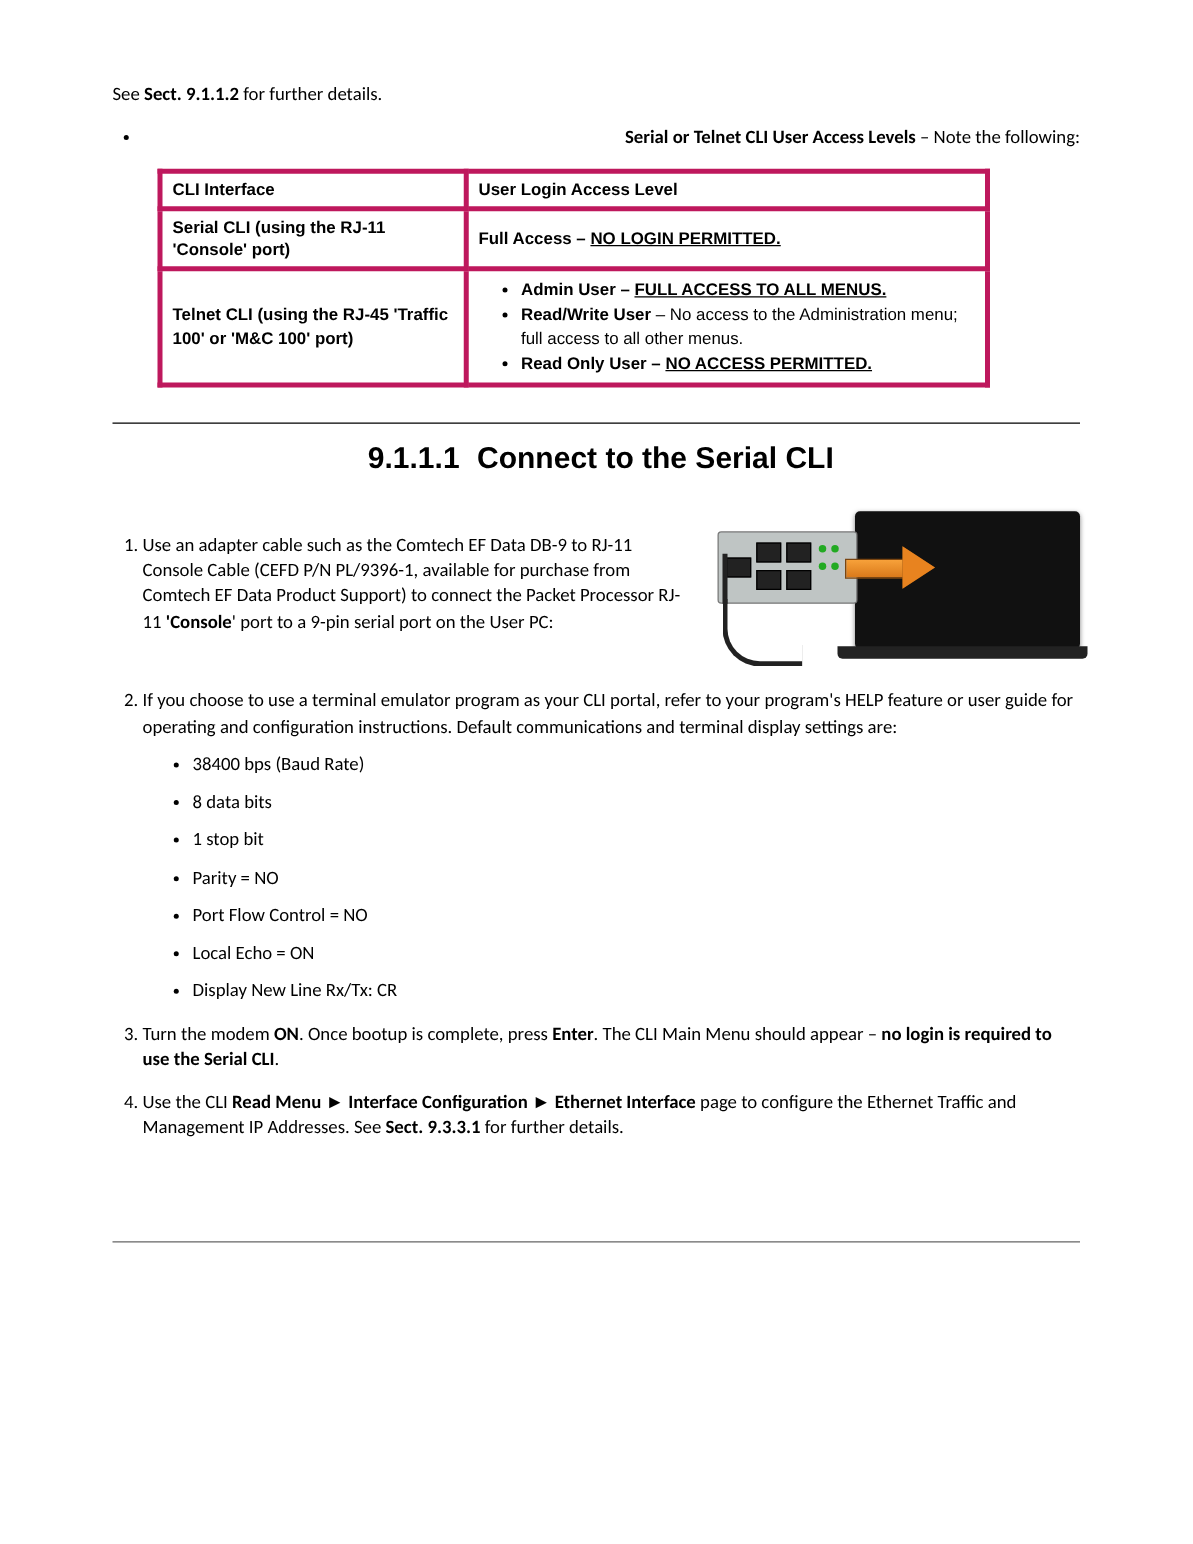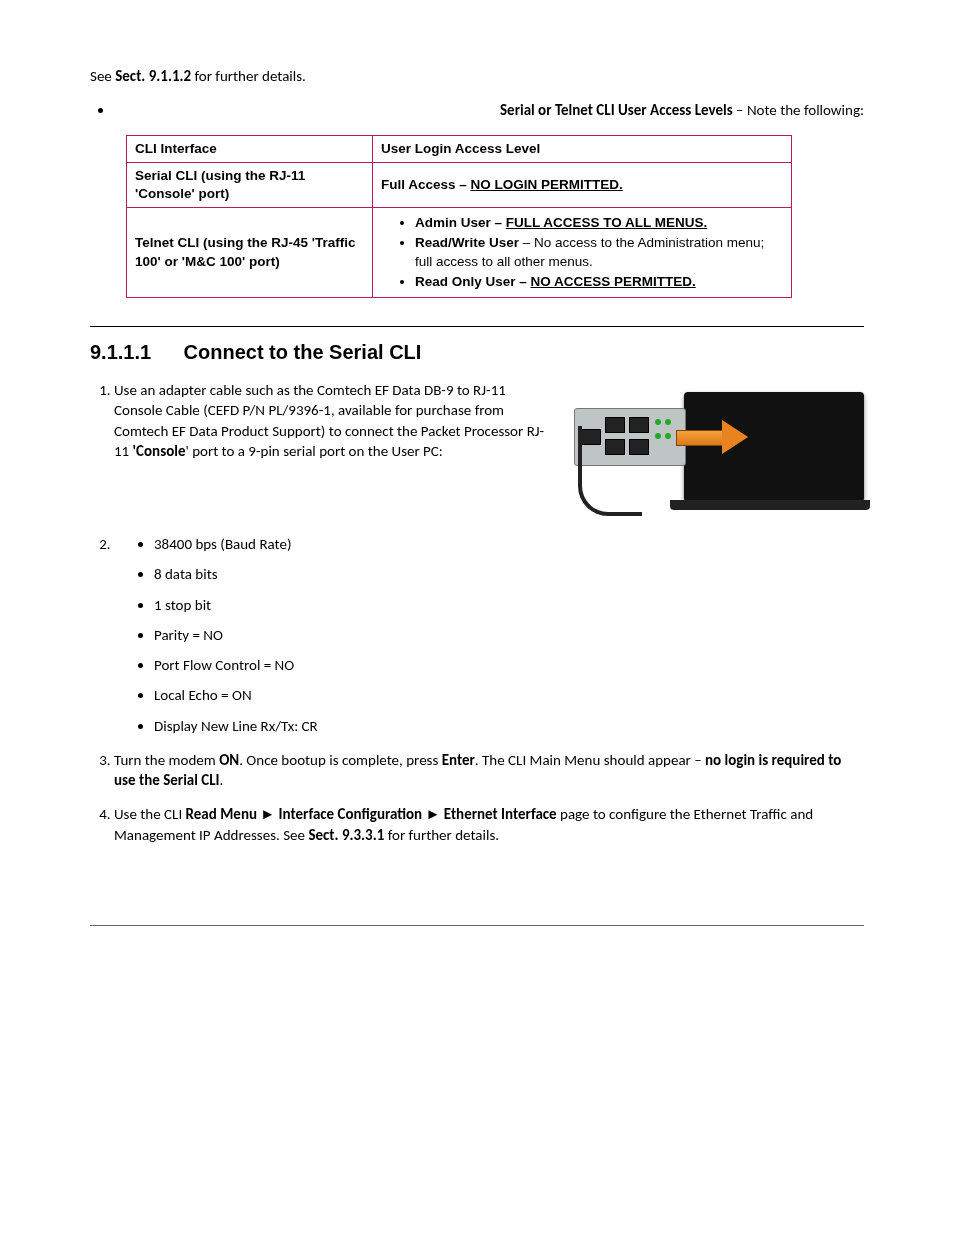--- a/index.html
+++ b/index.html
@@ -24,55 +24,56 @@
   }
   .top-bullet li { margin-bottom: 6px; }
   table.cli {
     border-collapse: collapse;
     width: 86%;
     margin: 8px 0 28px 36px;
     font-family: Arial, sans-serif;
     font-size: 13.5px;
   }
   table.cli th, table.cli td {
-    border: 1px solid #be185d;
+    border: 4px solid #be185d;
     padding: 4px 8px;
     text-align: left;
     vertical-align: middle;
   }
   table.cli th { font-weight: bold; }
   table.cli ul {
     list-style: disc;
     margin: 2px 0;
     padding-left: 22px;
   }
   table.cli ul li { margin: 2px 12px; }
   .u { text-decoration: underline; }
   hr.sep {
     border: none;
     border-top: 1px solid #000;
     margin: 10px 0 12px 0;
   }
   h2.section {
     font-family: Arial, sans-serif;
-    font-size: 20px;
+    font-size: 24px;
     font-weight: bold;
     margin: 6px 0 14px 0;
+    text-align: center;
   }
   h2.section .num { display:inline-block; min-width: 88px; }
   .indent { }
   .steps {
     list-style: decimal;
     padding-left: 24px;
     margin: 10px 0 0 0;
   }
   .steps > li { margin-bottom: 14px; }
   .step1-wrap {
     display: flex;
-    align-items: flex-start;
+    align-items: center;
     gap: 16px;
   }
   .step1-text { flex: 1 1 50%; }
   .figure {
     flex: 0 0 300px;
     height: 140px;
     position: relative;
   }
   .laptop-body {
     position: absolute;
@@ -236,20 +237,21 @@
           <div class="cable"></div>
           <div class="arrow">
             <div class="shaft"></div>
               <div class="head"></div>
           </div>
         </div>
       </div>
     </li>
 
     <li>
+      <span>If you choose to use a terminal emulator program as your CLI portal, refer to your program's HELP feature or user guide for operating and configuration instructions. Default communications and terminal display settings are:</span>
       <ul class="sublist">
         <li>38400 bps (Baud Rate)</li>
         <li>8 data bits</li>
         <li>1 stop bit</li>
         <li>Parity = NO</li>
         <li>Port Flow Control = NO</li>
         <li>Local Echo = ON</li>
         <li>Display New Line Rx/Tx: CR</li>
       </ul>
     </li>

